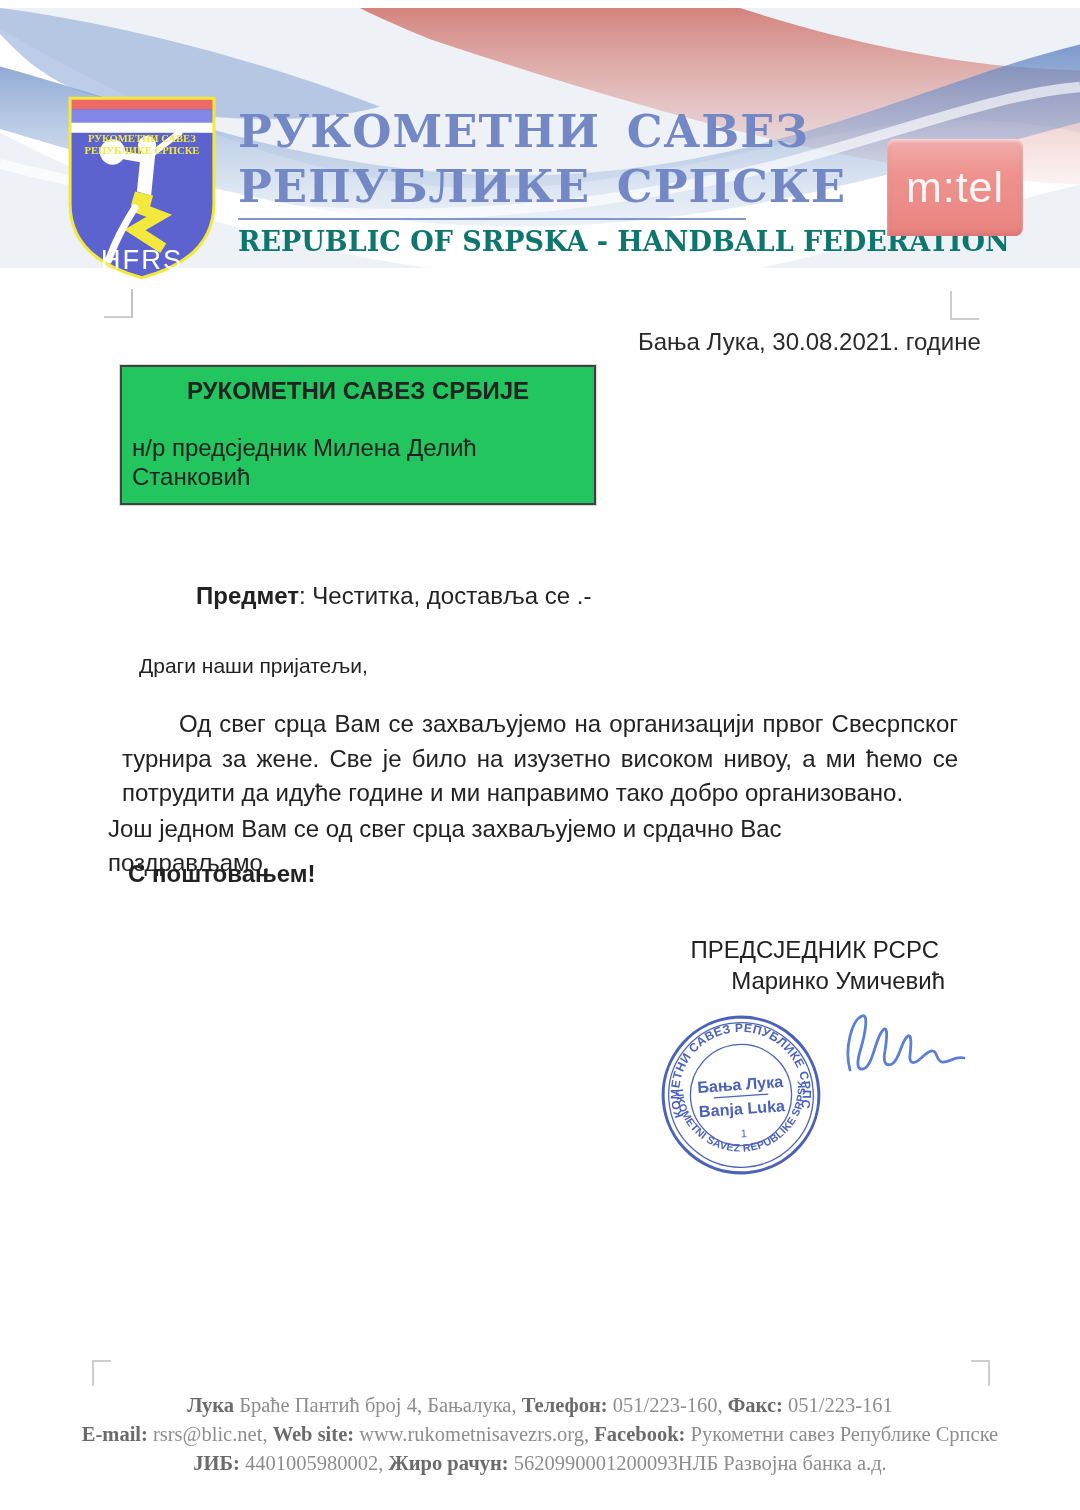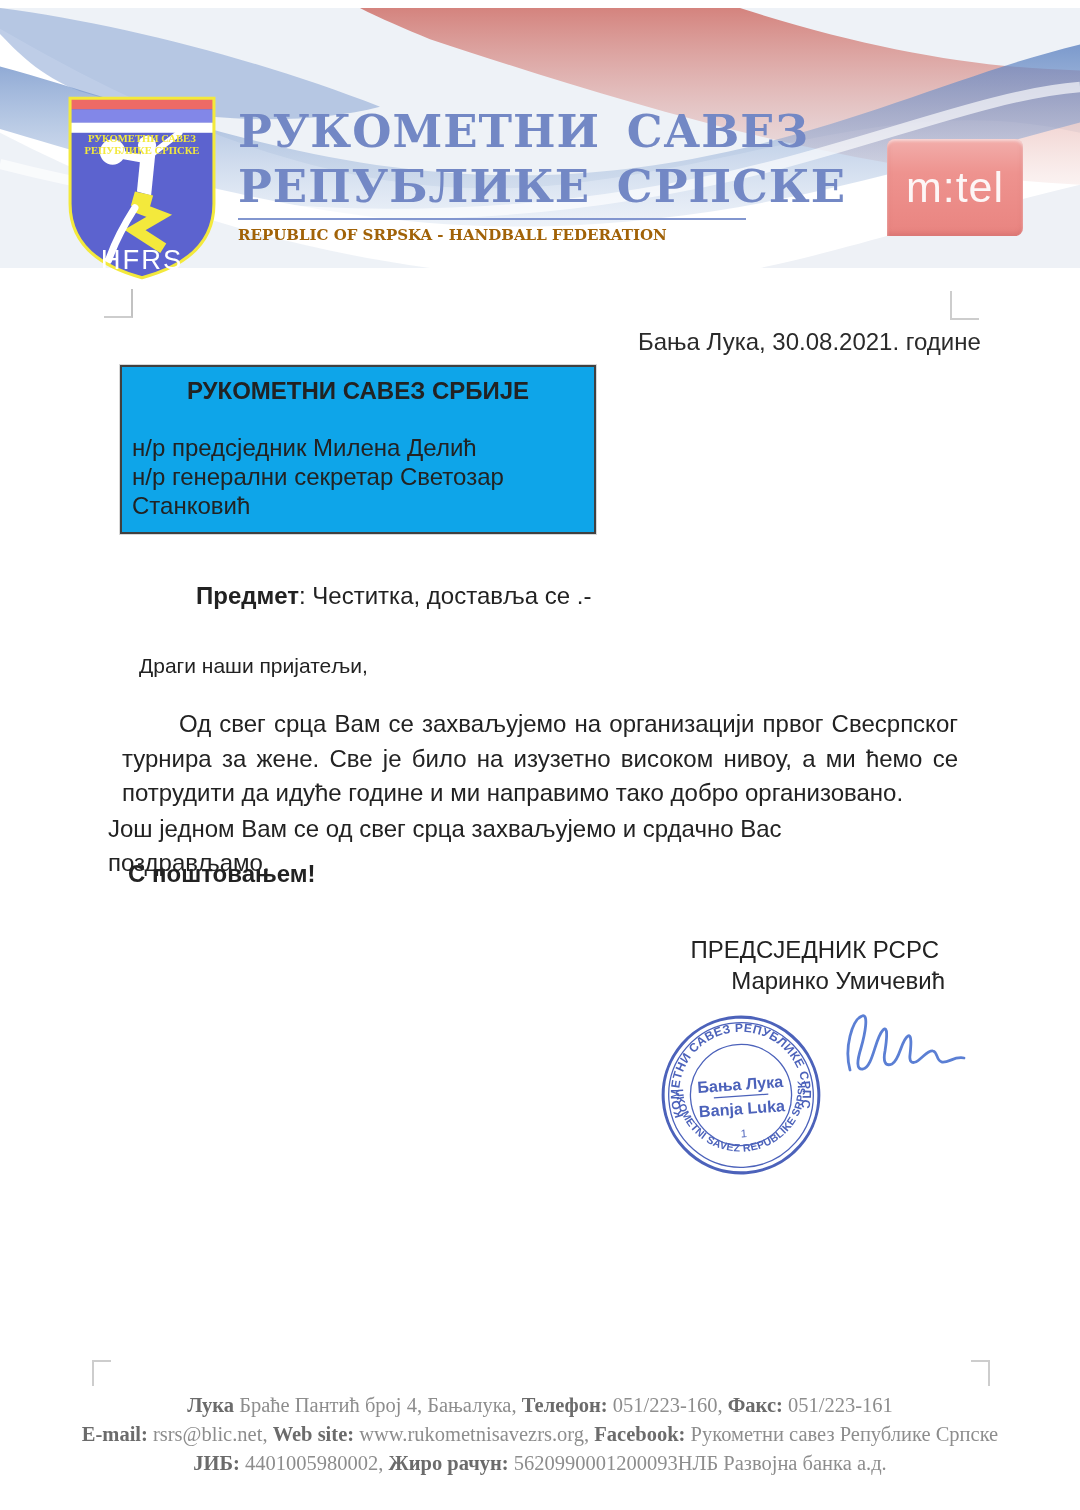--- a/index.html
+++ b/index.html
@@ -14,42 +14,42 @@
   .shield{position:absolute;left:66px;top:86px;width:152px;height:188px;}
   .title-block{position:absolute;left:238px;top:96px;width:520px;}
   .title-line{
     font-family:"DejaVu Serif","Liberation Serif",serif;font-weight:bold;
     font-size:45px;line-height:55px;color:#7388c5;letter-spacing:1px;
     word-spacing:10px;white-space:nowrap;
   }
   .title-rule{width:508px;border-top:2px solid #8296cf;margin-top:4px;}
   .subtitle-line{
     font-family:"DejaVu Serif","Liberation Serif",serif;font-weight:bold;
-    font-size:15px;color:#a16207;margin-top:6px;letter-spacing:0px;white-space:nowrap;
+    font-size:27px;color:#0f766e;margin-top:6px;letter-spacing:0px;white-space:nowrap;
   }
   .mtel{
     position:absolute;left:887px;top:131px;width:136px;height:97px;
     background:linear-gradient(180deg,#f2aeab 0%,#ee938f 35%,#e98480 100%);
     border-radius:8px;border-bottom-left-radius:0;
     box-shadow:inset 0 2px 3px rgba(255,255,255,.55), inset 0 -3px 5px rgba(190,90,90,.35);
     display:flex;align-items:center;justify-content:center;
   }
   .mtel-text{color:#fdf6f6;font-size:43px;letter-spacing:1px;font-family:"Liberation Sans",sans-serif;}
   
   .mark{position:absolute;}
   .mark-tl{left:104px;top:281px;width:27px;height:27px;border-right:2px solid #c2c2c2;border-bottom:2px solid #cdcdcd;}
   .mark-tr{left:950px;top:283px;width:27px;height:27px;border-left:2px solid #cdcdcd;border-bottom:2px solid #cdcdcd;}
   .mark-bl{left:92px;top:1352px;width:17px;height:24px;border-left:2px solid #cdcdcd;border-top:2px solid #cdcdcd;}
   .mark-br{left:971px;top:1352px;width:17px;height:24px;border-right:2px solid #cdcdcd;border-top:2px solid #cdcdcd;}
   
   .date-line{position:absolute;left:638px;top:320px;font-size:24px;color:#2a2a2a;}
   .recipient-box{
     position:absolute;left:120px;top:357px;width:452px;
     border:2px solid #404040;box-shadow:0 0 0 1px #d8d8d8;
-    padding:8px 10px 12px 10px;background:#0ea5e9;
+    padding:8px 10px 12px 10px;background:#22c55e;
   }
   .recipient-org{font-size:24px;font-weight:bold;text-align:center;margin-top:2px;}
   .recipient-gap{height:28px;}
   .recipient-line{font-size:24px;line-height:29px;}
   .subject-line{position:absolute;left:196px;top:574px;font-size:24px;}
   .subject-line .seg-bold{font-weight:bold;}
   .salutation{position:absolute;left:139px;top:646px;font-size:21px;}
   .para1{
     position:absolute;left:122px;top:699px;width:836px;
     font-size:24px;line-height:34.5px;text-align:justify;text-indent:57px;
@@ -138,21 +138,20 @@
   <div class="mtel">
     <span class="mtel-text">m:tel</span>
   </div>
 
   <div class="date-line">Бања Лука, 30.08.2021. године</div>
 
   <div class="recipient-box">
     <div class="recipient-org">РУКОМЕТНИ САВЕЗ СРБИЈЕ</div>
     <div class="recipient-gap"></div>
     <div class="recipient-line">н/р предсједник Милена Делић</div>
-    <div class="recipient-line">н/р генерални секретар Светозар</div>
     <div class="recipient-line">Станковић</div>
   </div>
 
   <div class="subject-line"><span class="seg-bold">Предмет</span><span>: Честитка,  доставља се .-</span></div>
 
   <div class="salutation">Драги наши пријатељи,</div>
   <div class="para1">Од свег срца Вам се захваљујемо на организацији првог Свесрпског турнира за жене. Све је било на изузетно високом нивоу, а ми ћемо се потрудити да идуће године и ми направимо тако добро организовано.</div>
   <div class="para2">Још једном Вам се од свег срца захваљујемо и срдачно Вас поздрављамо.</div>
   <div class="closing">С поштовањем!</div>
 

